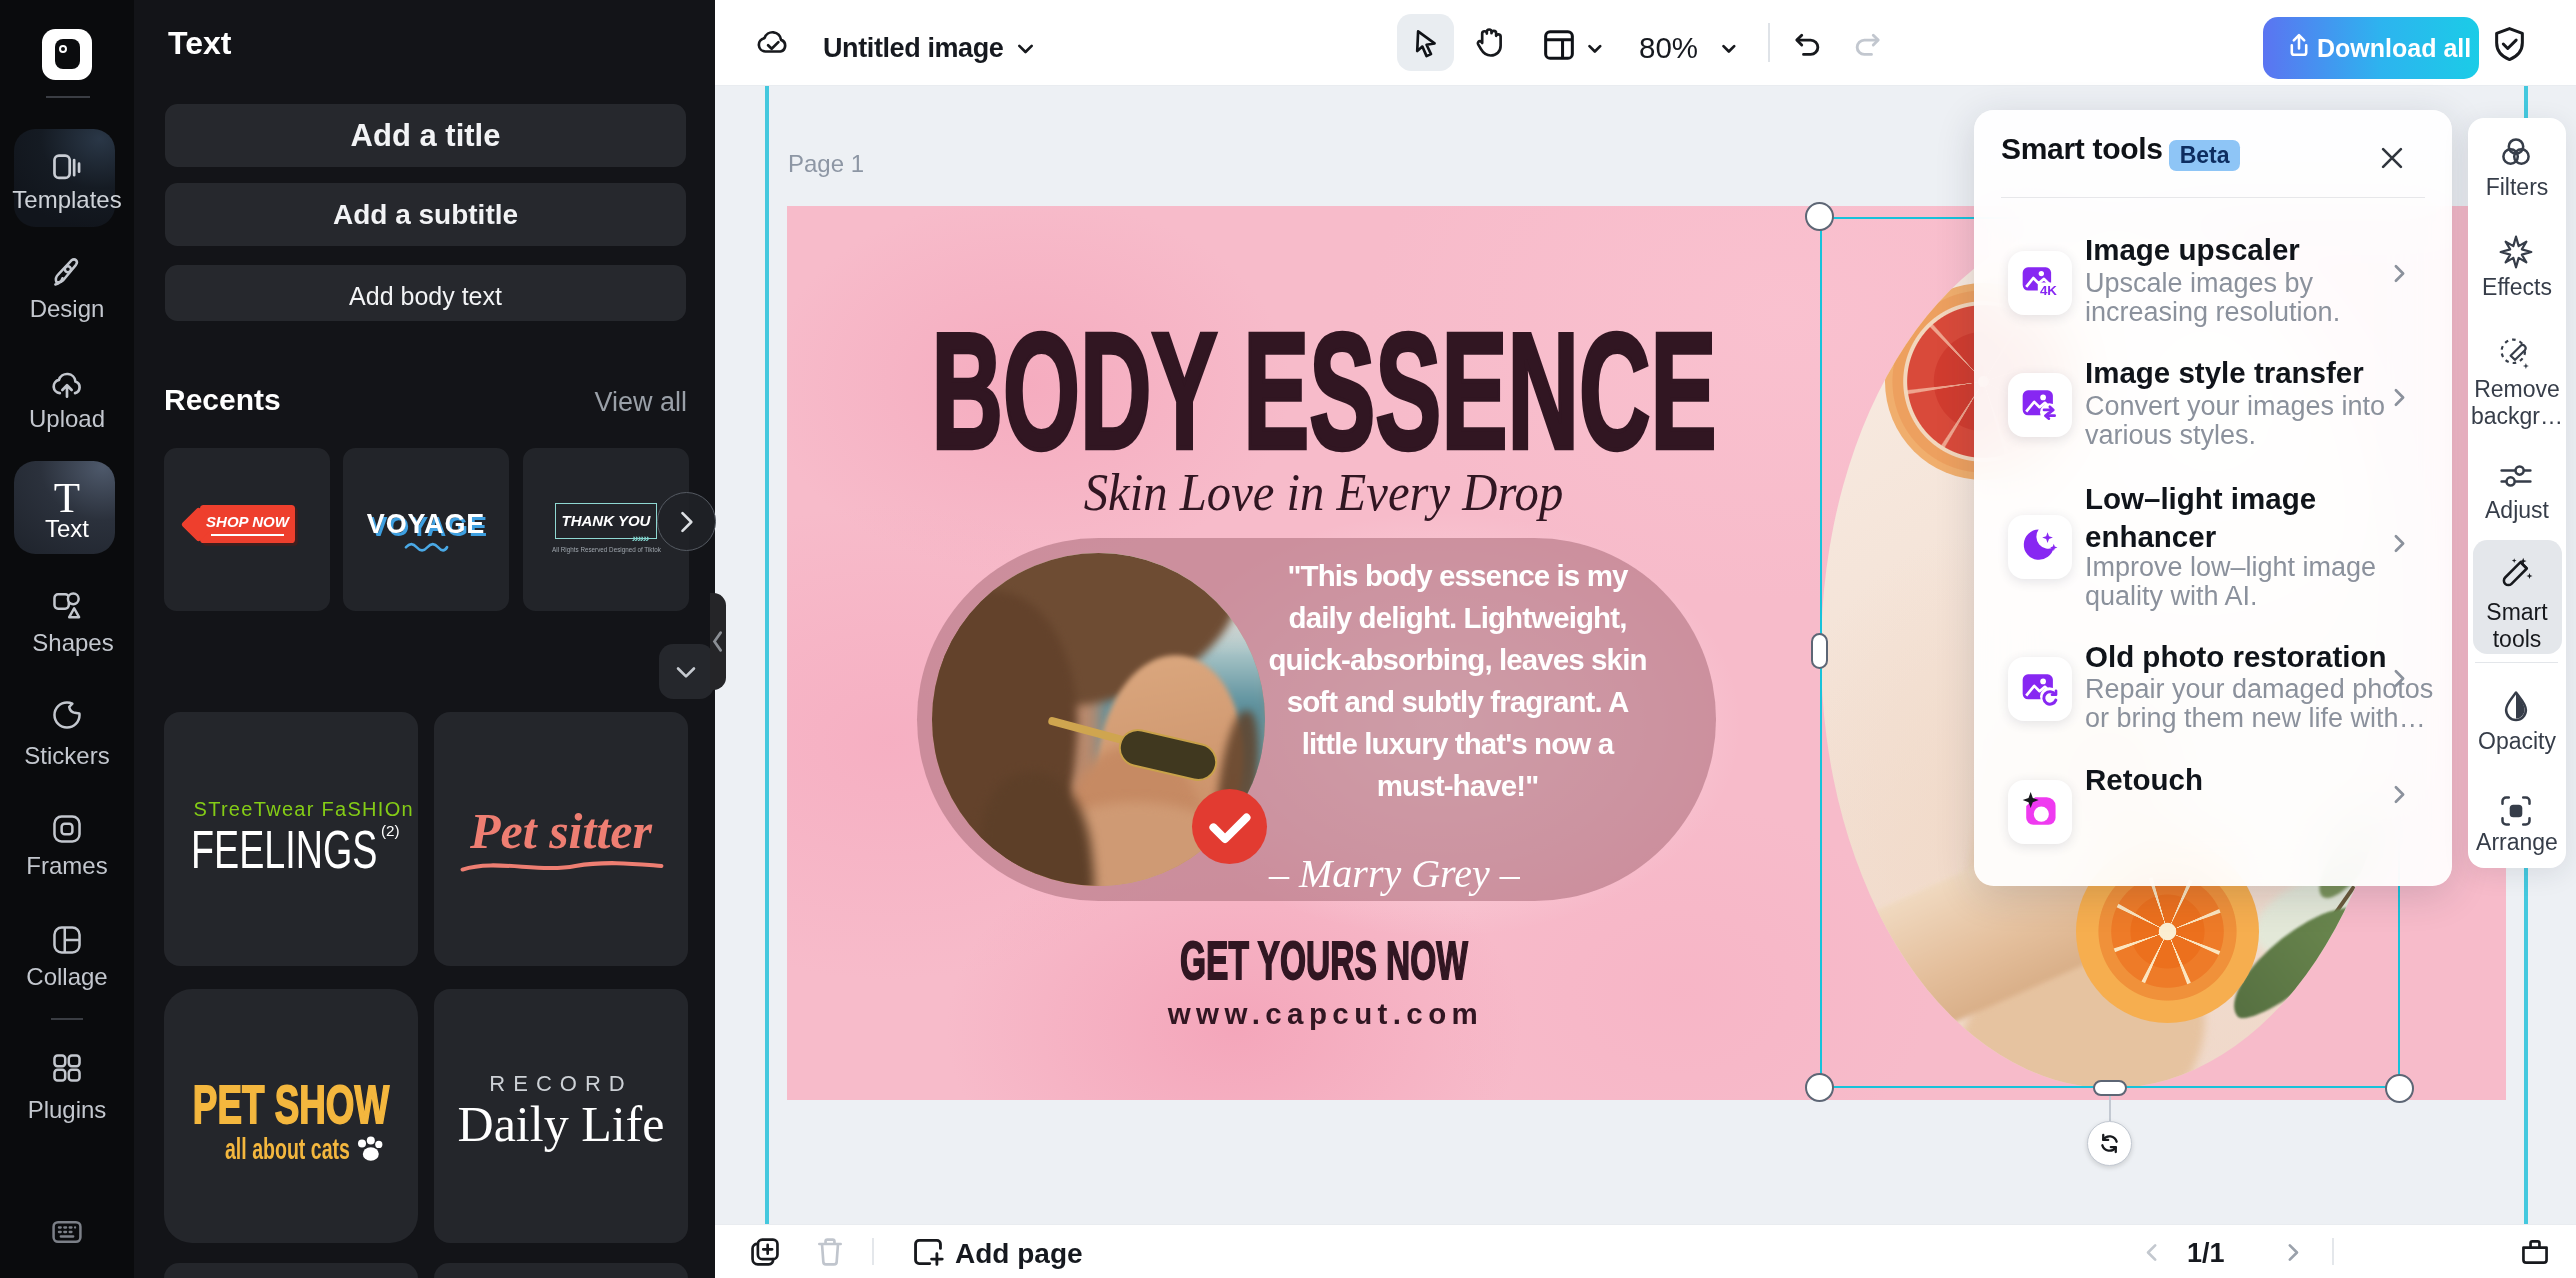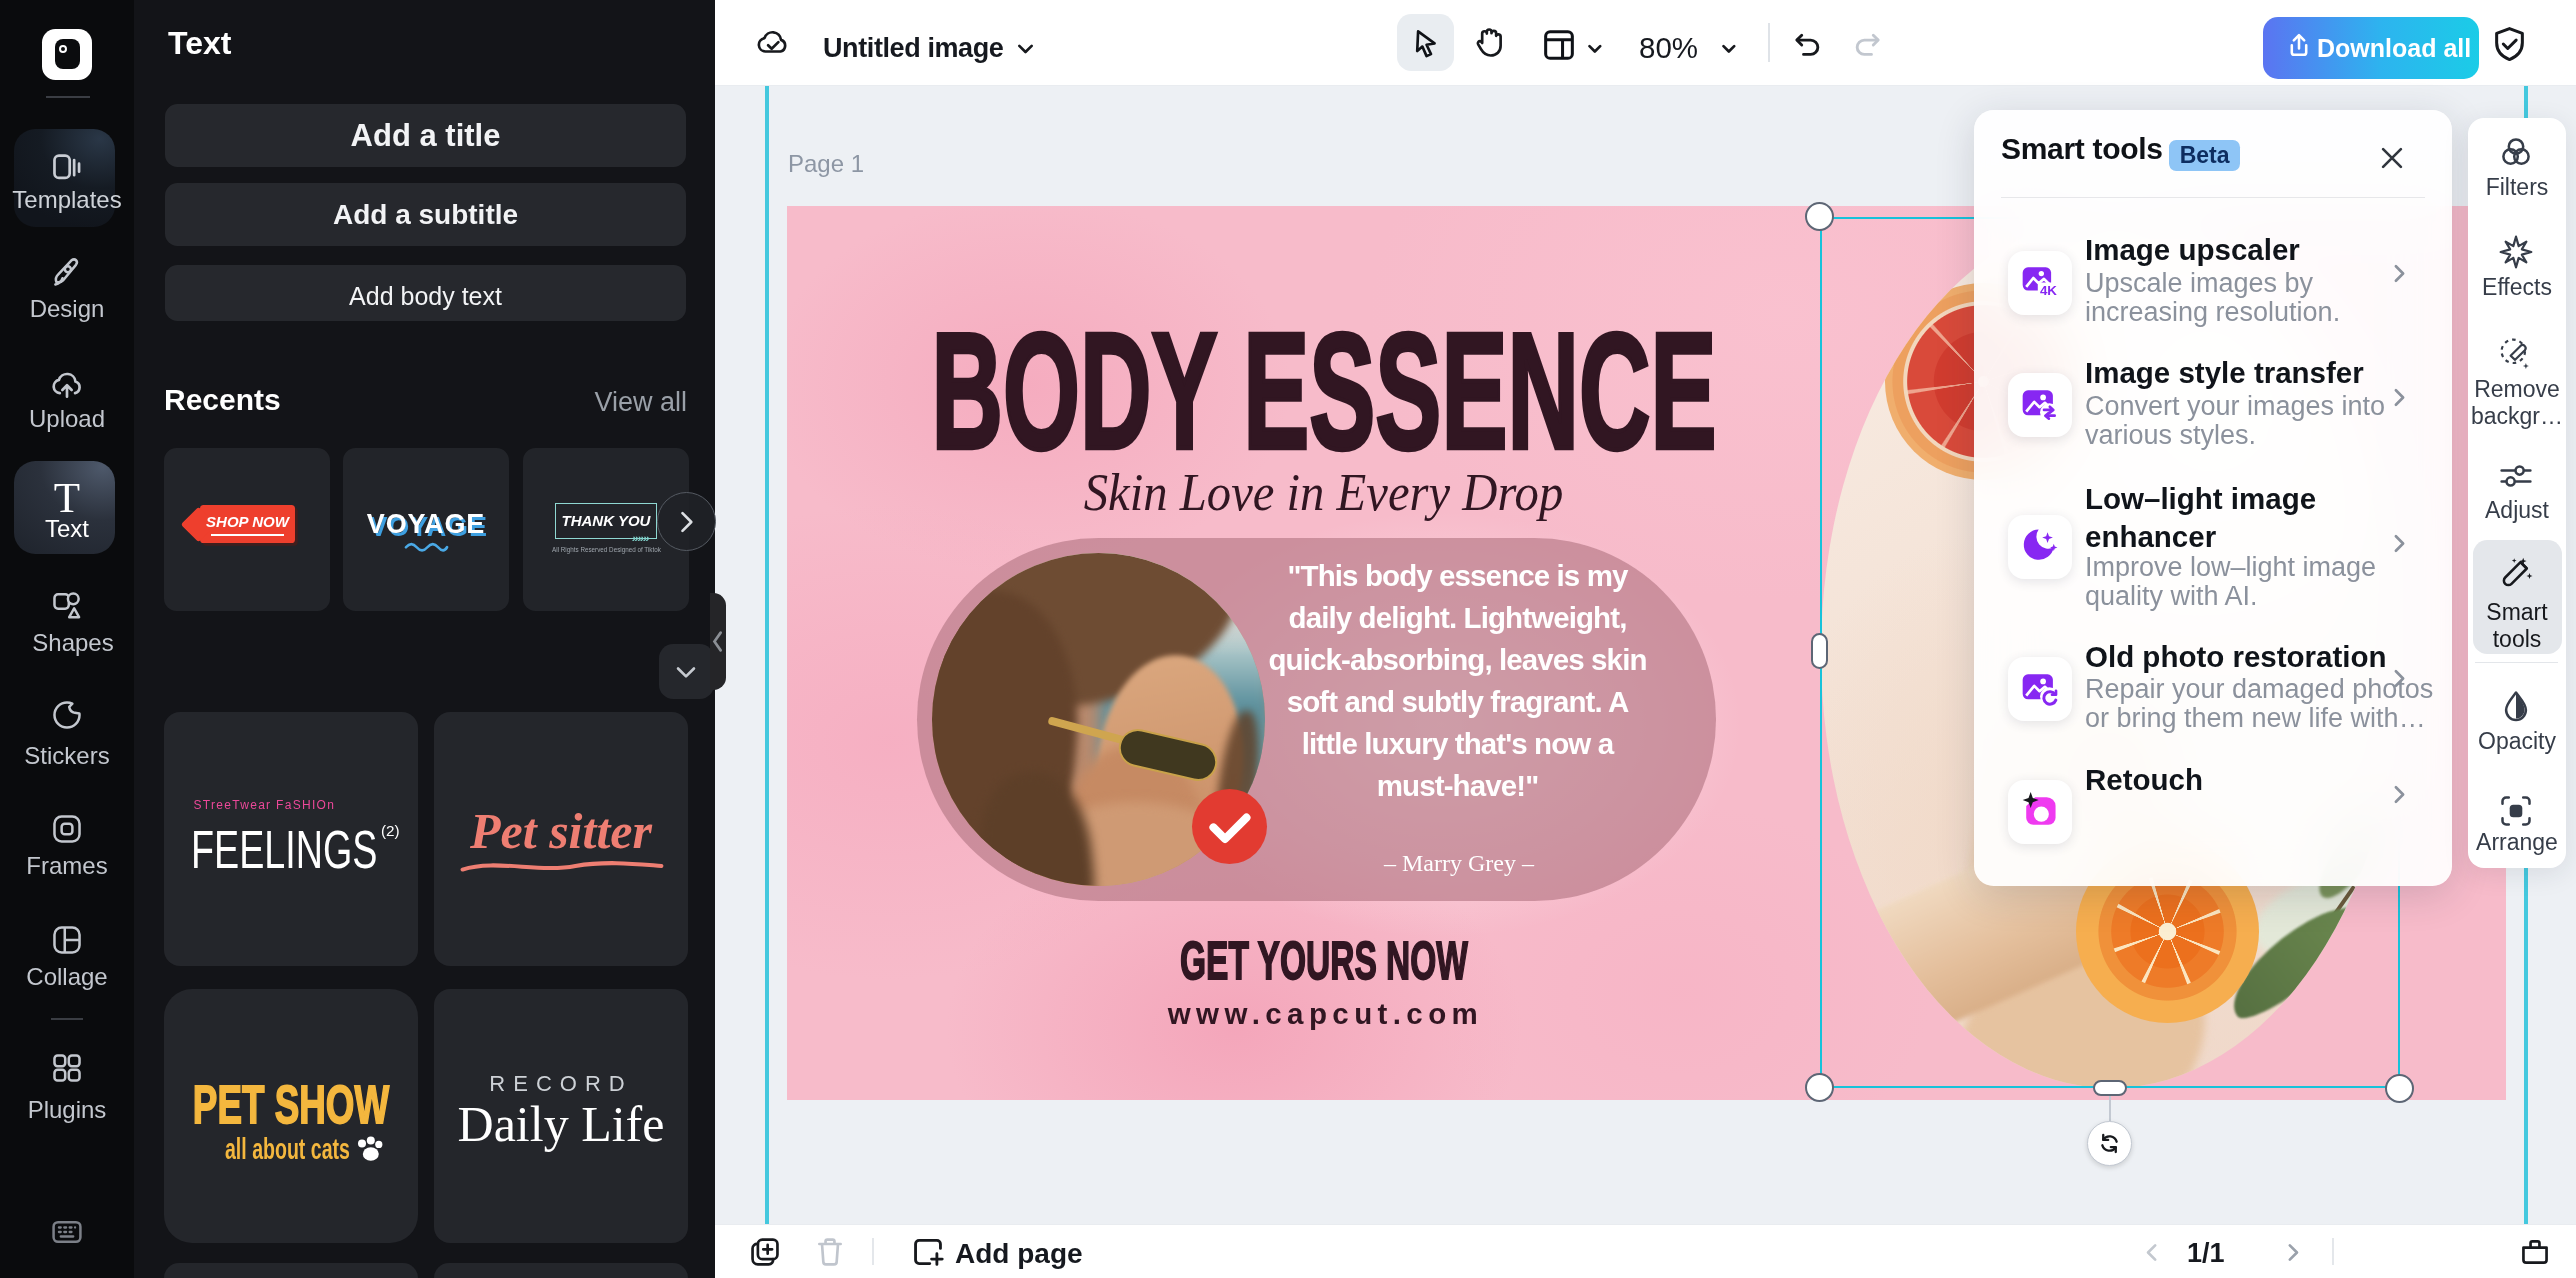--- a/index.html
+++ b/index.html
@@ -104,21 +104,21 @@
 
         <div class="abs" style="left:186px;top:183px;width:100px;height:38px;border-radius:19px;background:#40381f;border:2.2px solid #c9a24a;transform:rotate(13deg);"></div>
       </div>
 
       <div class="abs" style="left:405px;top:583px;width:75px;height:75px;border-radius:50%;background:#e23b31;"></div>
       <svg class="abs" style="left:405px;top:583px;" width="75" height="75" viewBox="0 0 84 84" fill="none">
         <path d="M24 43 L37 56 L61 32" stroke="#fff" stroke-width="9" stroke-linecap="round" stroke-linejoin="round"></path>
       </svg>
 
       <div class="abs" style="left:469px;top:349px;width:403px;text-align:center;color:#fff;font-weight:bold;font-size:29.5px;line-height:42px;letter-spacing:-0.9px;white-space:nowrap;">"This body essence is my<br>daily delight. Lightweight,<br>quick-absorbing, leaves skin<br>soft and subtly fragrant. A<br>little luxury that's now a<br>must-have!"</div>
-      <div class="abs" style="left:482px;top:644px;width:380px;text-align:center;color:#fff;font-family:'Liberation Serif',serif;font-size:24px;">– Marry Grey –</div>
+      <div class="abs" style="left:482px;top:644px;width:380px;text-align:left;color:#fff;font-family:'Liberation Serif',serif;font-style:italic;font-size:40px;">– Marry Grey –</div>
 
       <svg class="abs" style="left:385px;top:723px;" width="304" height="63" viewBox="0 0 340 70">
         <text x="170" y="56" text-anchor="middle" font-family="Liberation Sans" font-weight="bold" font-size="60" fill="#311622" stroke="#311622" stroke-width="2" textLength="322" lengthAdjust="spacingAndGlyphs">GET YOURS NOW</text>
       </svg>
 
       <div class="abs" style="left:270px;top:791px;width:537px;text-align:center;font-weight:bold;font-size:29.5px;letter-spacing:5.4px;color:#311622;">www.capcut.com</div>
     </div>
 
     <div class="abs" style="left:50px;top:0;width:3.6px;height:1138px;background:#44c8de;"></div>
     <div class="abs" style="left:1809px;top:0;width:3.6px;height:1138px;background:#44c8de;"></div>
@@ -391,21 +391,21 @@
     <svg class="abs" style="left:537px;top:507px;" width="30" height="30" viewBox="0 0 34 34" fill="none">
       <path d="M13 7 L23 17 L13 27" stroke="#dcdfe3" stroke-width="3" stroke-linecap="round" stroke-linejoin="round"></path>
     </svg>
 
     <div class="abs" style="left:525px;top:644px;width:55px;height:55px;border-radius:14.3px;background:#25272c;"></div>
     <svg class="abs" style="left:537px;top:657px;" width="30" height="30" viewBox="0 0 34 34" fill="none">
       <path d="M8 13 L17 22 L26 13" stroke="#c6cad0" stroke-width="3" stroke-linecap="round" stroke-linejoin="round"></path>
     </svg>
 
     <div class="abs" style="left:30px;top:712px;width:254px;height:254px;border-radius:16px;background:#24262b;overflow:hidden;">
-      <div class="abs" style="left:29.5px;top:86px;font-size:12px;color:#ec4899;letter-spacing:1.3px;text-align:center;">STreeTwear FaSHIOn</div>
+      <div class="abs" style="left:29.5px;top:86px;font-size:20px;color:#84cc16;letter-spacing:1.3px;text-align:center;">STreeTwear FaSHIOn</div>
       <svg class="abs" style="left:27px;top:104px;" width="215" height="72" viewBox="0 0 240 80">
         <text x="0" y="58" font-family="Liberation Sans" font-size="60" fill="#fff" textLength="208" lengthAdjust="spacingAndGlyphs">FEELINGS</text>
         <text x="212" y="22" font-family="Liberation Sans" font-size="17" fill="#fff">(2)</text>
       </svg>
     </div>
     <div class="abs" style="left:300px;top:712px;width:254px;height:254px;border-radius:16px;background:#24262b;overflow:hidden;">
       <div class="abs" style="left:0;top:90px;width:254px;text-align:center;font-family:'Liberation Serif',serif;font-style:italic;font-weight:bold;font-size:50px;color:#ee7e72;">Pet sitter</div>
       <svg class="abs" style="left:25px;top:145px;" width="206" height="21.5" viewBox="0 0 230 24" fill="none">
         <path d="M4 14 C40 2 90 18 130 10 C165 4 200 8 226 10" stroke="#ee7e72" stroke-width="4.5" fill="none" stroke-linecap="round"></path>
       </svg>

